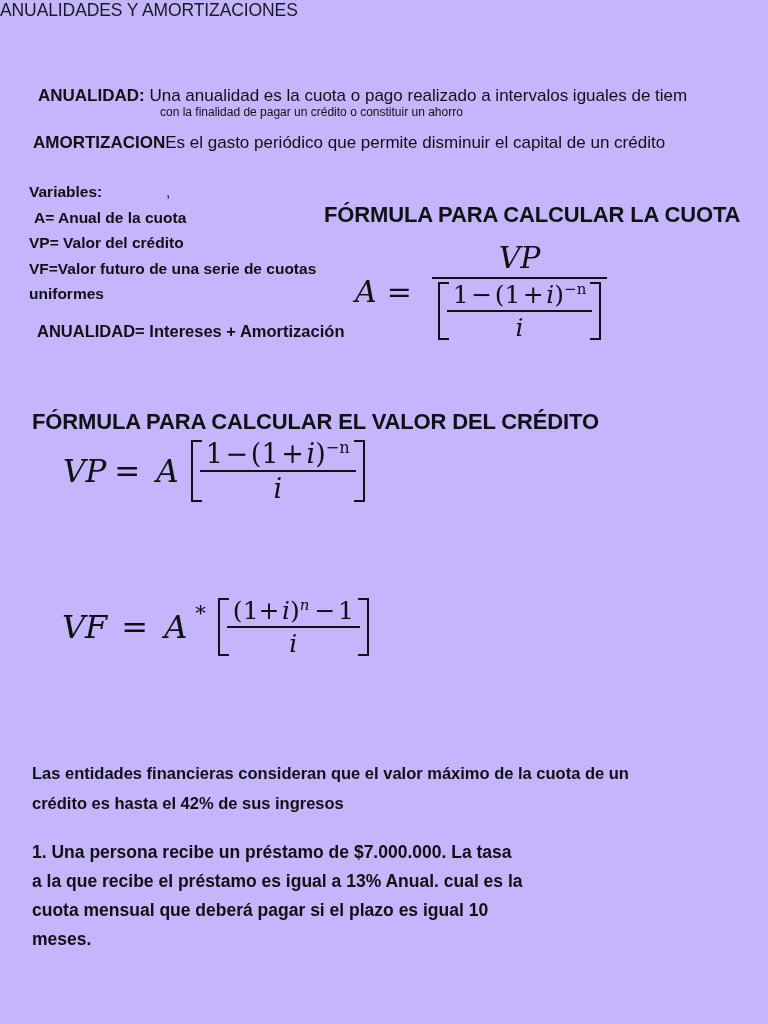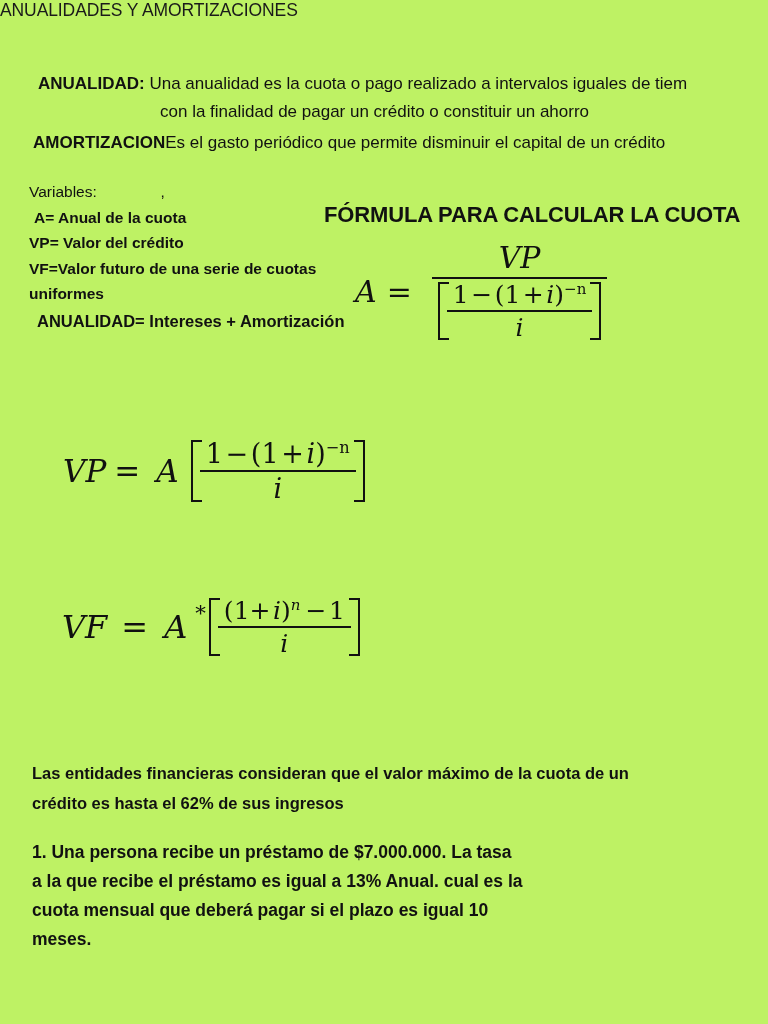--- a/index.html
+++ b/index.html
@@ -13,49 +13,49 @@
     position: relative;
     overflow: hidden;
     font-family: "Liberation Sans", sans-serif;
     color: #000000;
     -webkit-font-smoothing: antialiased;
   }
 
   .page {
     position: absolute;
     inset: 0;
-    background: #bef264;
+    background: #c4b5fd;
     overflow: hidden;
   }
 
   .doc-title {
     left: 166px;
     top: 48px;
     font-size: 17.5px;
     font-weight: 400;
     letter-spacing: -0.1px;
     color: #1a1a1a;
   }
 
   .lead-row {
     position: absolute;
     left: 38px;
-    top: 70px;
+    top: 82px;
     font-size: 17px;
     line-height: 28px;
     color: #111;
     text-align: center;
   }
   .lead-row b { font-weight: 700; }
 
   .lead-row2 {
     position: absolute;
     left: 160px;
     top: 98px;
-    font-size: 17px;
+    font-size: 12px;
     line-height: 28px;
     color: #111;
   }
 
   .lead-row3 {
     position: absolute;
     left: 33px;
     top: 129px;
     font-size: 17px;
     line-height: 28px;
@@ -68,30 +68,30 @@
   .vars {
     position: absolute;
     left: 29px;
     top: 179px;
     width: 330px;
     font-size: 15.5px;
     font-weight: 700;
     line-height: 25.6px;
     color: #111;
   }
-  .vars .v-head { font-weight: 400; }
+  .vars .v-head { font-weight: 700; }
   .vars .v-comma {
     display: inline-block;
     width: 68px;
     text-align: right;
     font-weight: 400;
   }
   .vars .annuity-eq {
     display: block;
-    margin-top: 2px;
+    margin-top: 12px;
     padding-left: 8px;
     font-size: 16.5px;
     font-weight: 700;
   }
 
   
   .sec-head {
     position: absolute;
     font-weight: 700;
     font-size: 22px;
@@ -257,20 +257,21 @@
               <span class="num"><span class="up">1</span> <span class="up">−</span> <span class="up">(</span><span class="up">1</span> <span class="up">+</span> <span class="it">i</span><span class="up">)</span><sup class="expo up">−n</sup></span>
               <span class="bar"></span>
               <span class="den it">i</span>
             </span>
           </span>
         </span>
       </span>
     </div>
   </div>
 
+  <div class="sec-head" id="head-credito">FÓRMULA PARA CALCULAR EL VALOR DEL CRÉDITO</div>
 
   <div class="math" id="formula-credito">
     <div class="mrow">
       <span class="lhs">VP</span>
       <span class="lhs">=</span>
       <span class="lhs" style="margin-left:8px;">A</span>
       <span class="brk" style="margin-left:4px;">
         <span class="frac">
           <span class="num"><span class="up">1</span> <span class="up">−</span> <span class="up">(</span><span class="up">1</span> <span class="up">+</span> <span class="it">i</span><span class="up">)</span><sup class="expo up">−n</sup></span>
           <span class="bar"></span>
@@ -280,31 +281,31 @@
     </div>
   </div>
 
 
   <div class="math" id="formula-futuro">
     <div class="mrow">
       <span class="lhs">VF</span>
       <span class="lhs" style="margin-left:6px;">=</span>
       <span class="lhs" style="margin-left:8px;">A</span>
       <span class="up" style="font-size:0.85em; align-self:flex-start; margin-top:0.18em;">*</span>
-      <span class="brk" style="margin-left:3px;">
+      <span class="brk" style="margin-left:12px;">
         <span class="frac">
           <span class="num"><span class="up">(</span><span class="up">1</span><span class="up">+</span> <span class="it">i</span><span class="up">)</span><sup class="expo it">n</sup> <span class="up">−</span> <span class="up">1</span></span>
           <span class="bar"></span>
           <span class="den it">i</span>
         </span>
       </span>
     </div>
   </div>
 
-  <div class="note-bold">Las entidades financieras consideran que el valor máximo de la cuota de un crédito es hasta el 62% de sus ingresos</div>
+  <div class="note-bold">Las entidades financieras consideran que el valor máximo de la cuota de un crédito es hasta el 42% de sus ingresos</div>
 
   <div class="problem">
     <span class="pl">1. Una persona recibe un préstamo de $7.000.000.  La tasa</span>
     <span class="pl">a la que recibe el préstamo es igual a 13% Anual. cual es la</span>
     <span class="pl">cuota mensual que deberá pagar si el plazo es igual 10</span>
     <span class="pl">meses.</span>
   </div>
 
 </div>
 

